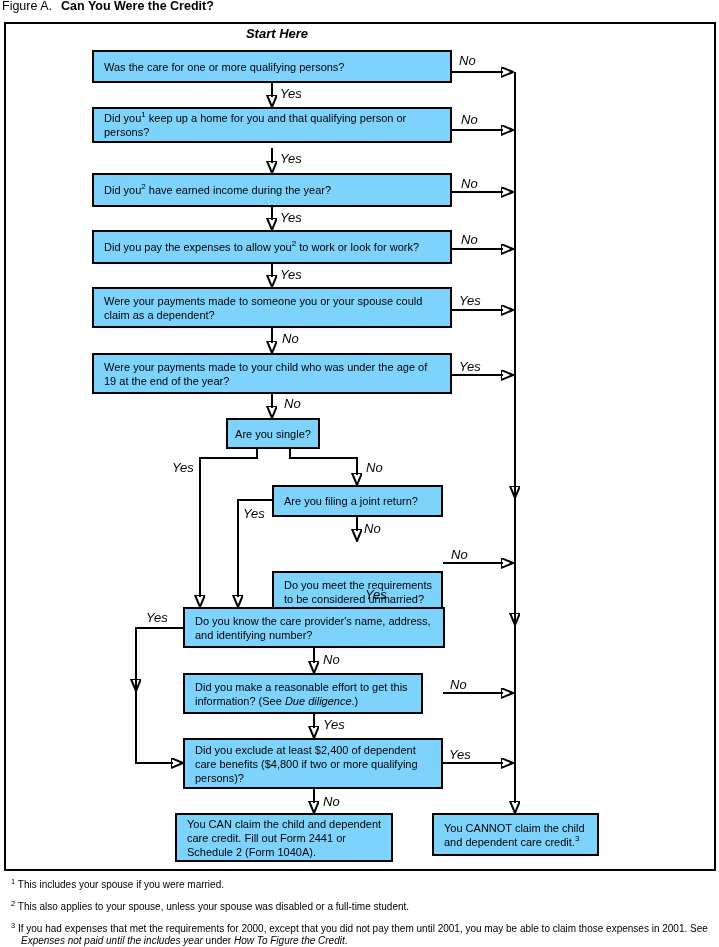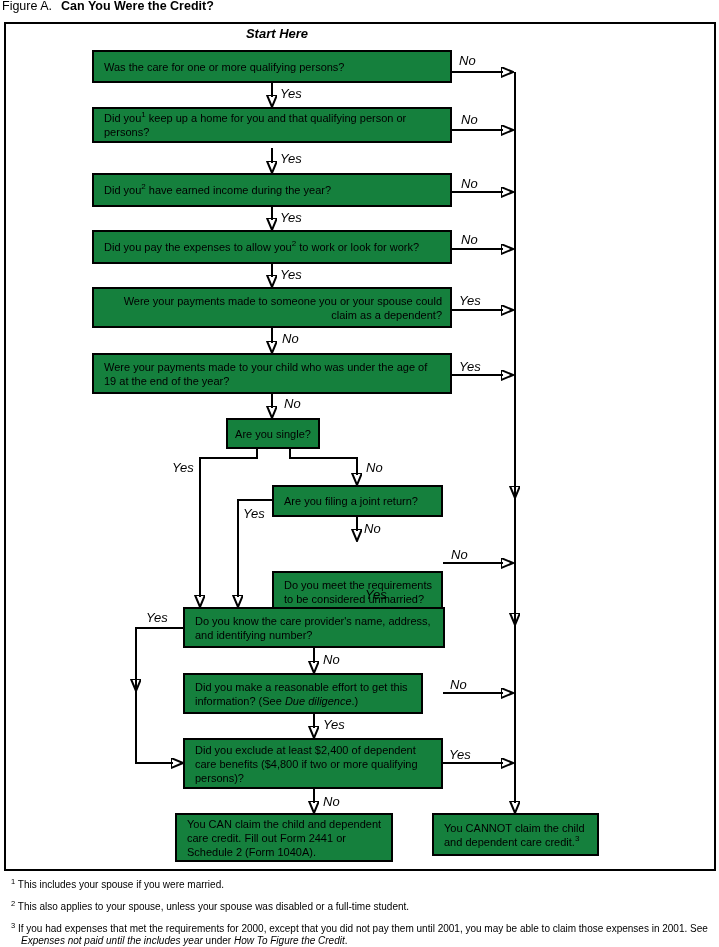--- a/index.html
+++ b/index.html
@@ -9,21 +9,21 @@
     overflow:hidden;
   }
   .title { position:absolute; left:2px; top:-1px; font-size:12.5px; white-space:nowrap; }
   .title .t-main { font-weight:bold; margin-left:9px; }
   .frame { position:absolute; left:4px; top:22px; width:708px; height:845px; border:2px solid #000; }
   .start {
     position:absolute; left:227px; top:26px; width:100px; text-align:center;
     font-weight:bold; font-style:italic; font-size:13px;
   }
   .box {
-    position:absolute; border:2px solid #000; background:#15803d; box-sizing:border-box;
+    position:absolute; border:2px solid #000; background:#7dd3fc; box-sizing:border-box;
     display:flex; align-items:center; font-size:11px; line-height:14px;
     padding:2px 8px 2px 10px;
   }
   .box.center { justify-content:center; text-align:center; padding:2px 4px; }
   .box sup { font-size:8px; line-height:0; }
   .lbl { position:absolute; font-style:italic; font-size:13px; white-space:nowrap; }
   svg.connectors { position:absolute; left:0; top:0; }
   svg.connectors path { stroke:#000; stroke-width:2; fill:none; }
   .fns { position:absolute; left:3px; top:876px; width:713px; font-size:10px; line-height:12.5px; }
   .fn { padding-left:10px; text-indent:-10px; margin-bottom:6px;margin-left:8px; }
@@ -91,21 +91,21 @@
   </div>
 
   <div class="box" style="left:92px; top:173px; width:360px; height:34px;">
     <div><span>Did you</span><sup>2</sup><span> have earned income during the year?</span></div>
   </div>
 
   <div class="box" style="left:92px; top:230px; width:360px; height:34px;">
     <div><span>Did you pay the expenses to allow you</span><sup>2</sup><span> to work or look for work?</span></div>
   </div>
 
-  <div class="box" style="left:92px; top:287px; width:360px; height:41px;text-align:right;">
+  <div class="box" style="left:92px; top:287px; width:360px; height:41px;">
     <div>Were your payments made to someone you or your spouse could claim as a dependent?</div>
   </div>
 
   <div class="box" style="left:92px; top:353px; width:360px; height:41px;">
     <div>Were your payments made to your child who was under the age of 19 at the end of the year?</div>
   </div>
 
   <div class="box center" style="left:226px; top:418px; width:94px; height:31px;">
     <div>Are you single?</div>
   </div>

